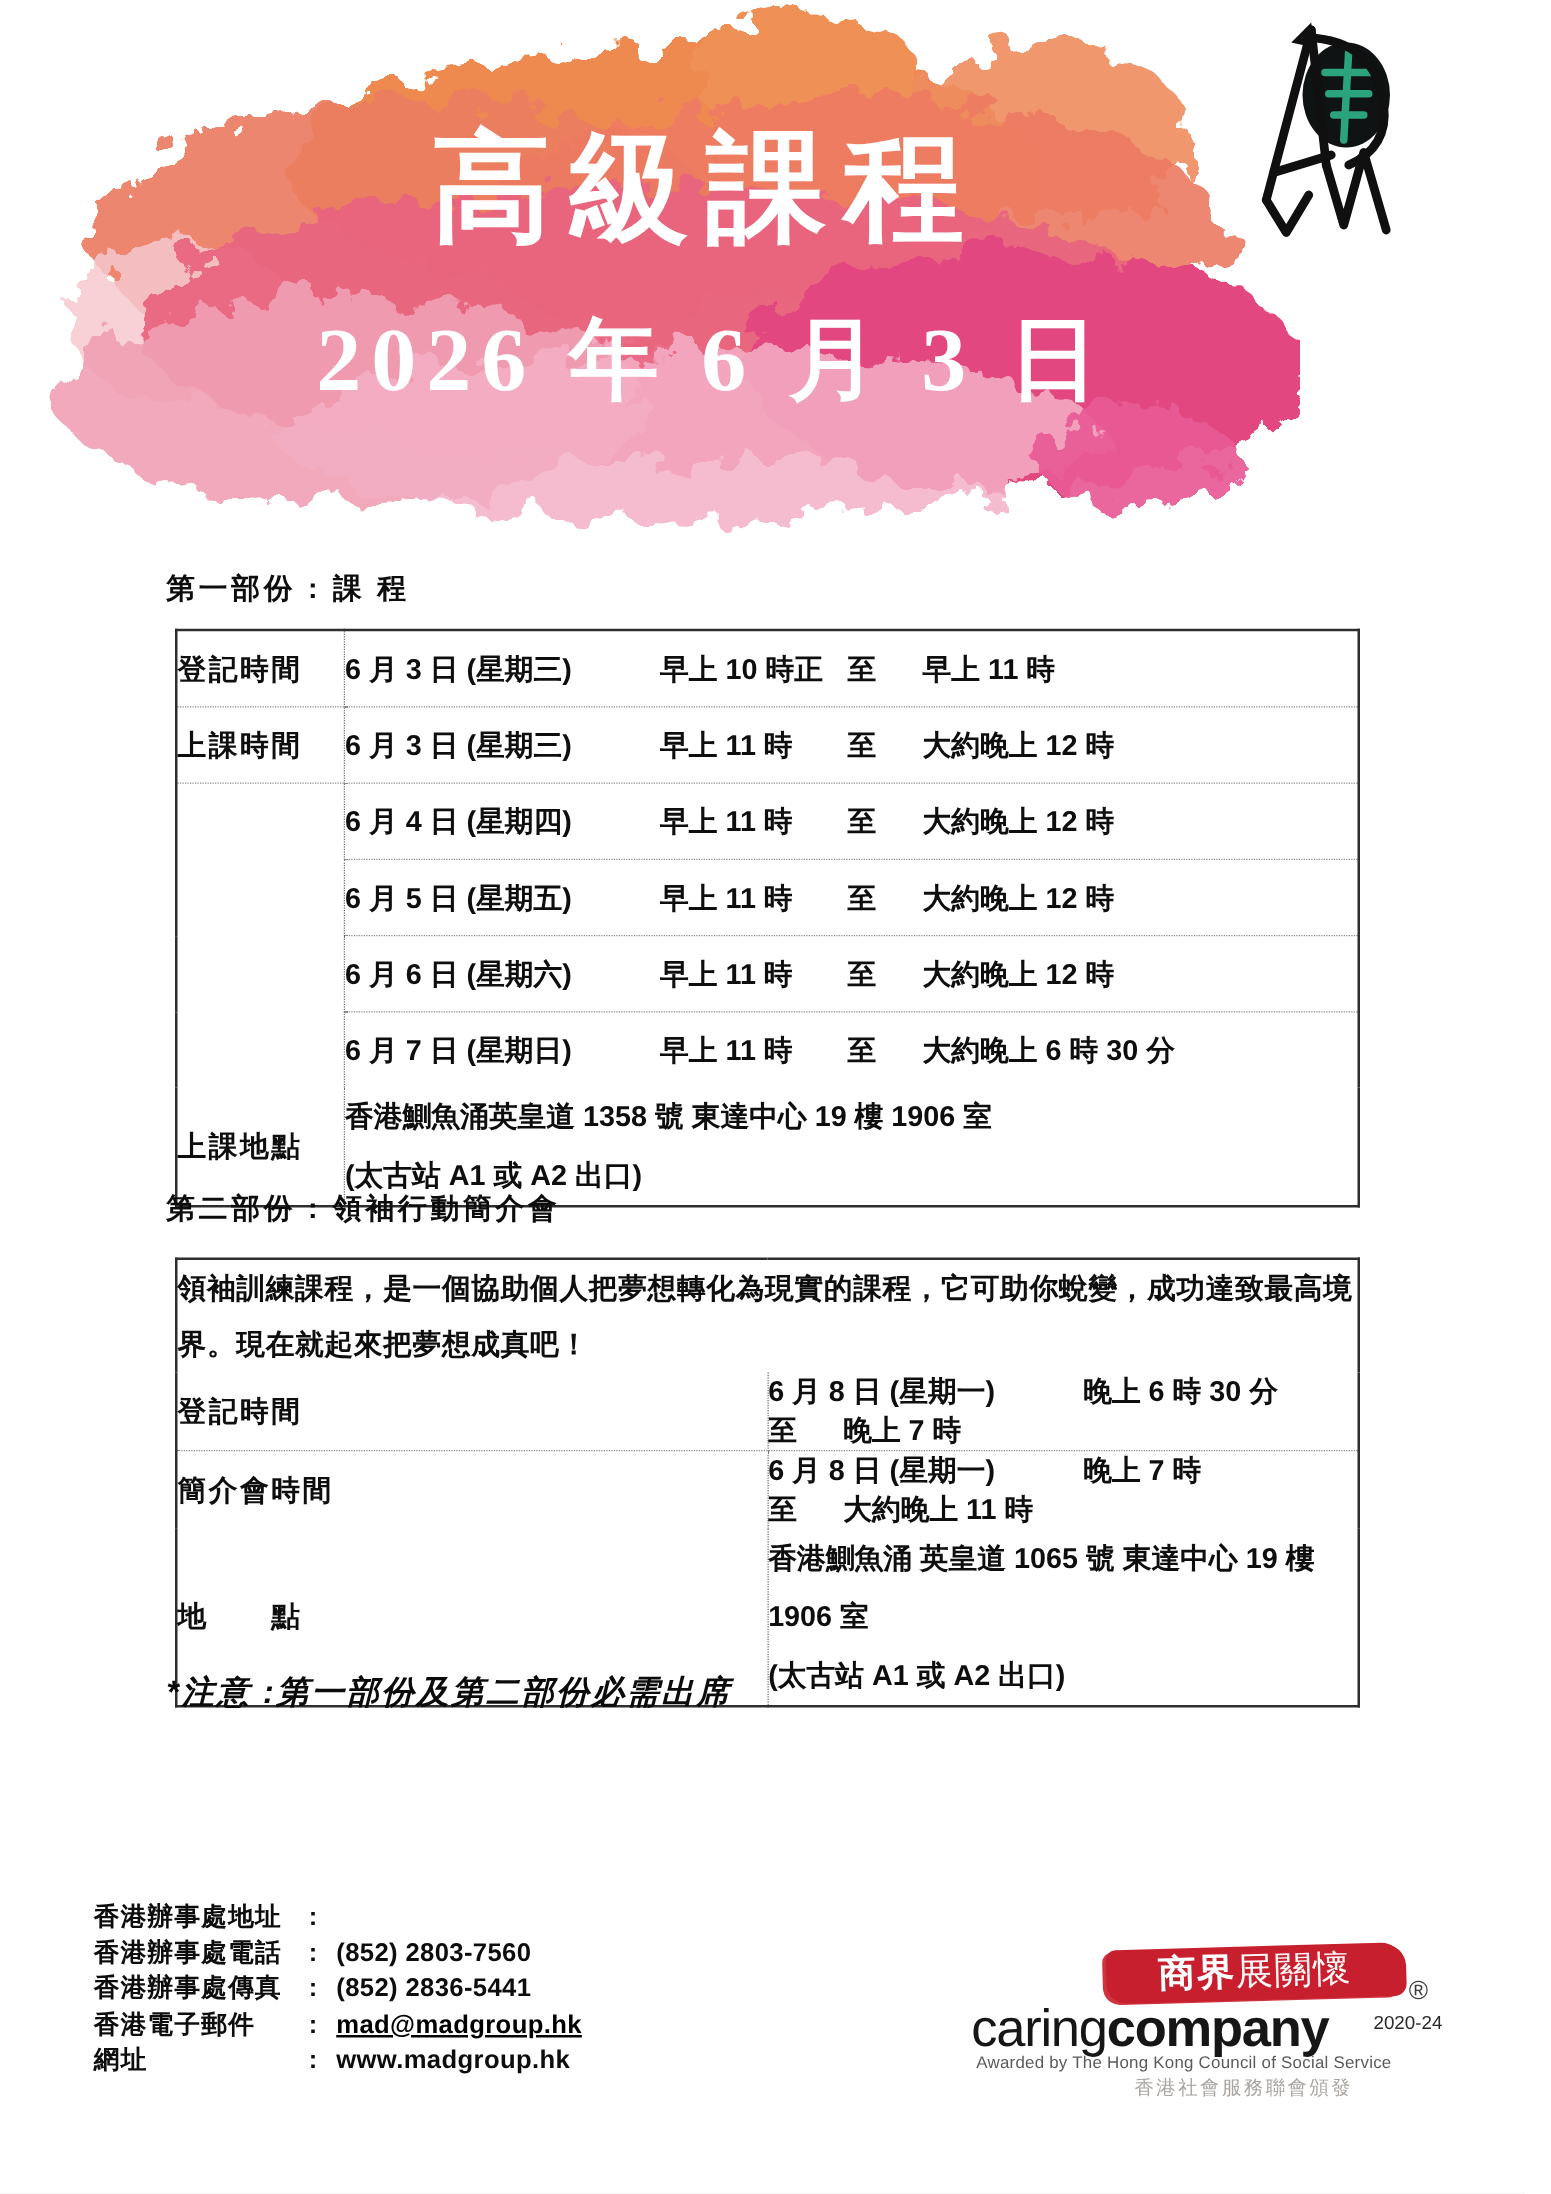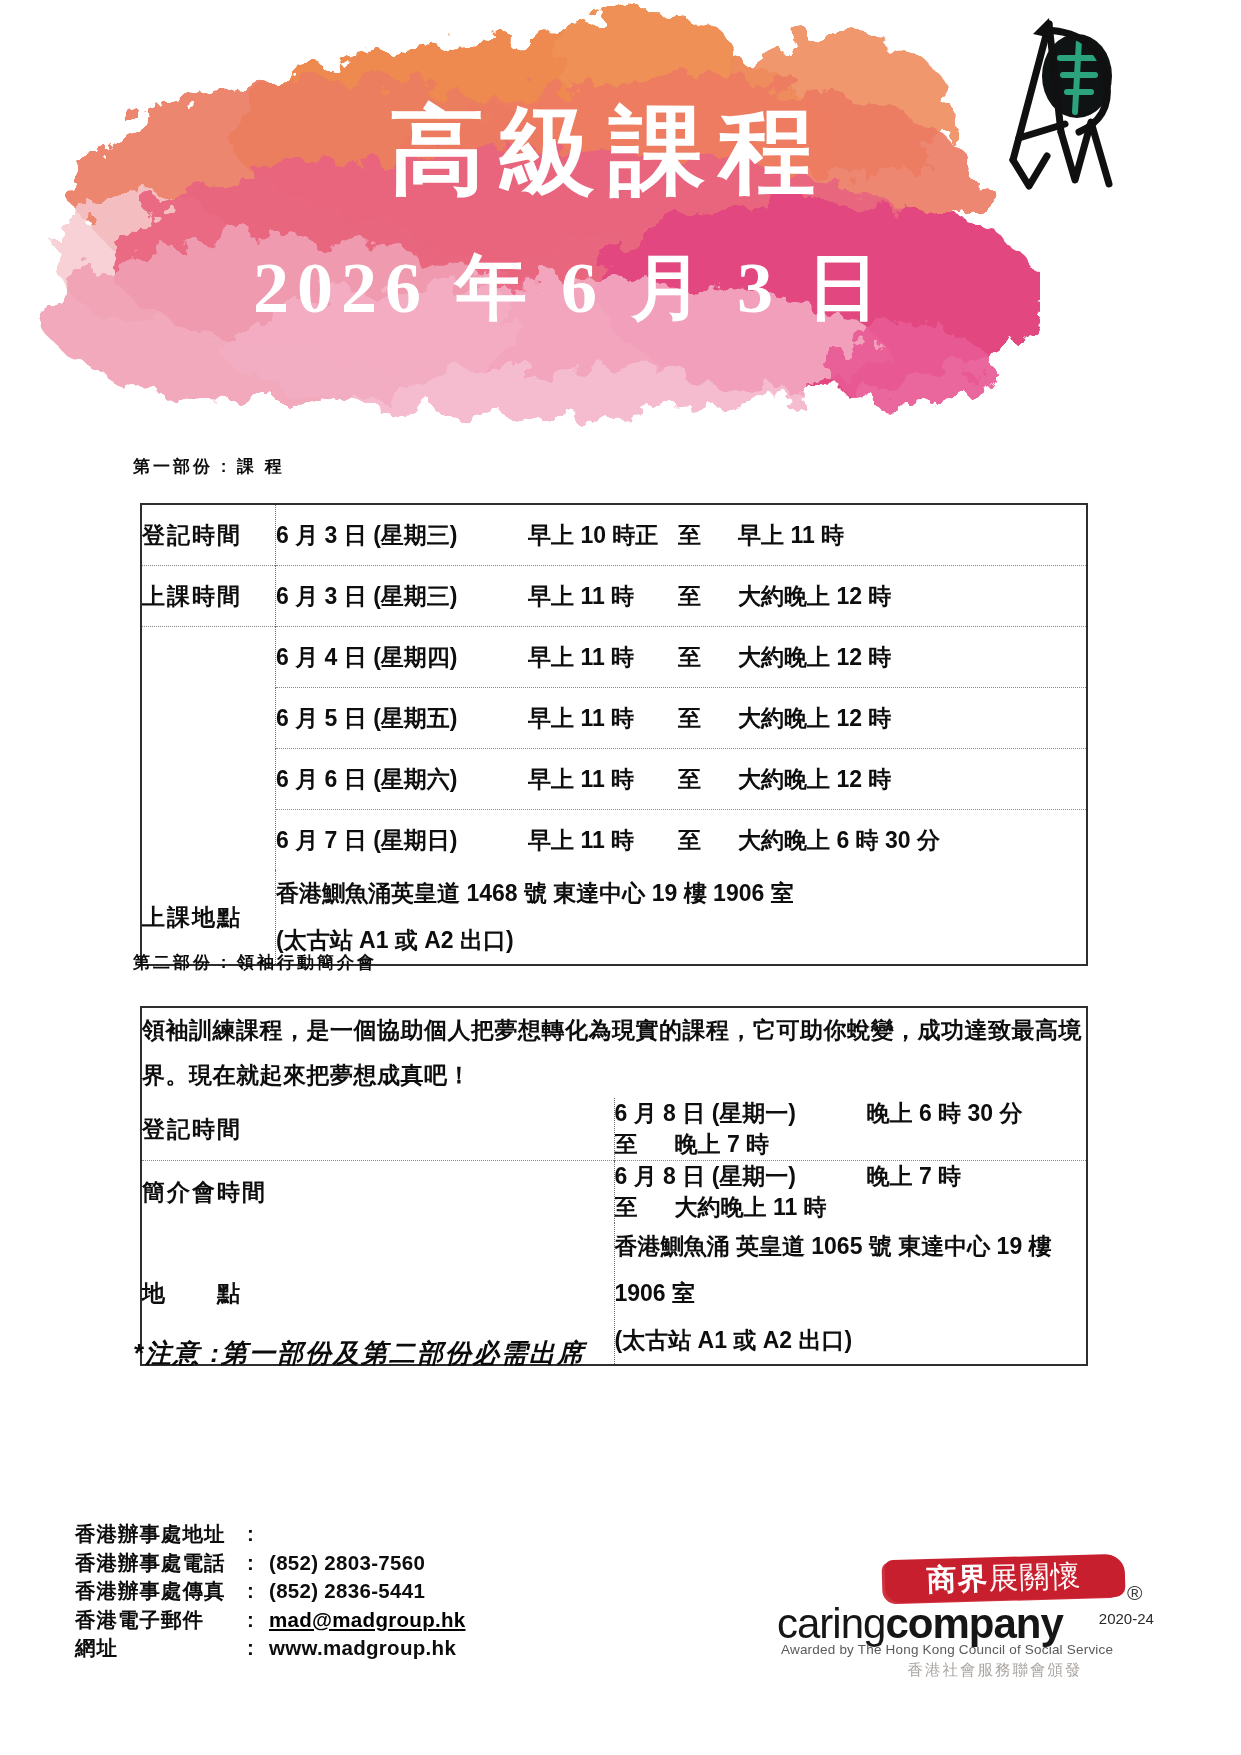--- a/index.html
+++ b/index.html
@@ -6,31 +6,31 @@
   .page{
     position:relative;width:1241px;height:1755px;background:#ffffff;
     margin:0 auto;overflow:hidden;
     font-family:"Liberation Sans","DejaVu Sans",sans-serif;color:#111;
   }
   
   .banner{position:absolute;left:0;top:0;width:1241px;height:430px;}
   .splash-svg{position:absolute;left:30px;top:-10px;width:1010px;height:440px;}
   .banner-title{
     position:absolute;left:0;top:98px;width:1130px;text-align:center;
-    font-size:96px;font-weight:800;color:#ffffff;letter-spacing:14px;line-height:1.1;margin-left:44px;
+    font-size:96px;font-weight:800;color:#ffffff;letter-spacing:14px;line-height:1.1;
   }
   .banner-date{
     position:absolute;left:0;top:240px;width:1140px;text-align:center;
     font-family:"Liberation Serif","DejaVu Serif",serif;
     font-size:72px;font-weight:600;color:#ffffff;letter-spacing:8px;
   }
   .adm-logo{position:absolute;right:108px;top:14px;width:172px;height:190px;}
   
   .sec-heading{
-    position:absolute;left:133px;font-size:17px;font-weight:800;color:#0d0d0d;
+    position:absolute;left:133px;font-size:23px;font-weight:800;color:#0d0d0d;
     letter-spacing:3px;
   }
   #sec1-heading{top:455px;}
   #sec2-heading{top:951px;}
   table.sched{
     position:absolute;left:140px;width:948px;border-collapse:collapse;
     border:2.5px solid #2e2e2e;table-layout:fixed;
   }
   #table1{top:503px;}
   #table2{top:1006px;}
@@ -172,21 +172,21 @@
           <td class="val"><span class="cd">6 月 6 日 (星期六)</span><span class="cs w1">早上 11 時</span><span class="cx">至</span><span class="">大約晚上 12 時</span></td>
         </tr>
         <tr>
           <td class="val"><span class="cd">6 月 7 日 (星期日)</span><span class="cs w1">早上 11 時</span><span class="cx">至</span><span class="">大約晚上 6 時 30 分</span></td>
         </tr>
       </tbody>
     <tbody>
       <tr>
         <td class="lbl">上課地點</td>
         <td class="val venue-val">
-          <span class="venue-l1">香港鰂魚涌英皇道 1468 號  東達中心 19 樓 1906 室</span>
+          <span class="venue-l1">香港鰂魚涌英皇道 1358 號  東達中心 19 樓 1906 室</span>
           <span class="venue-l2">(太古站 A1 或 A2 出口)</span>
         </td>
       </tr>
     </tbody>
   </table>
 
   <div class="sec-heading" id="sec2-heading">第二部份 : 領袖行動簡介會</div>
 
   <table class="sched" id="table2">
     <tbody>

